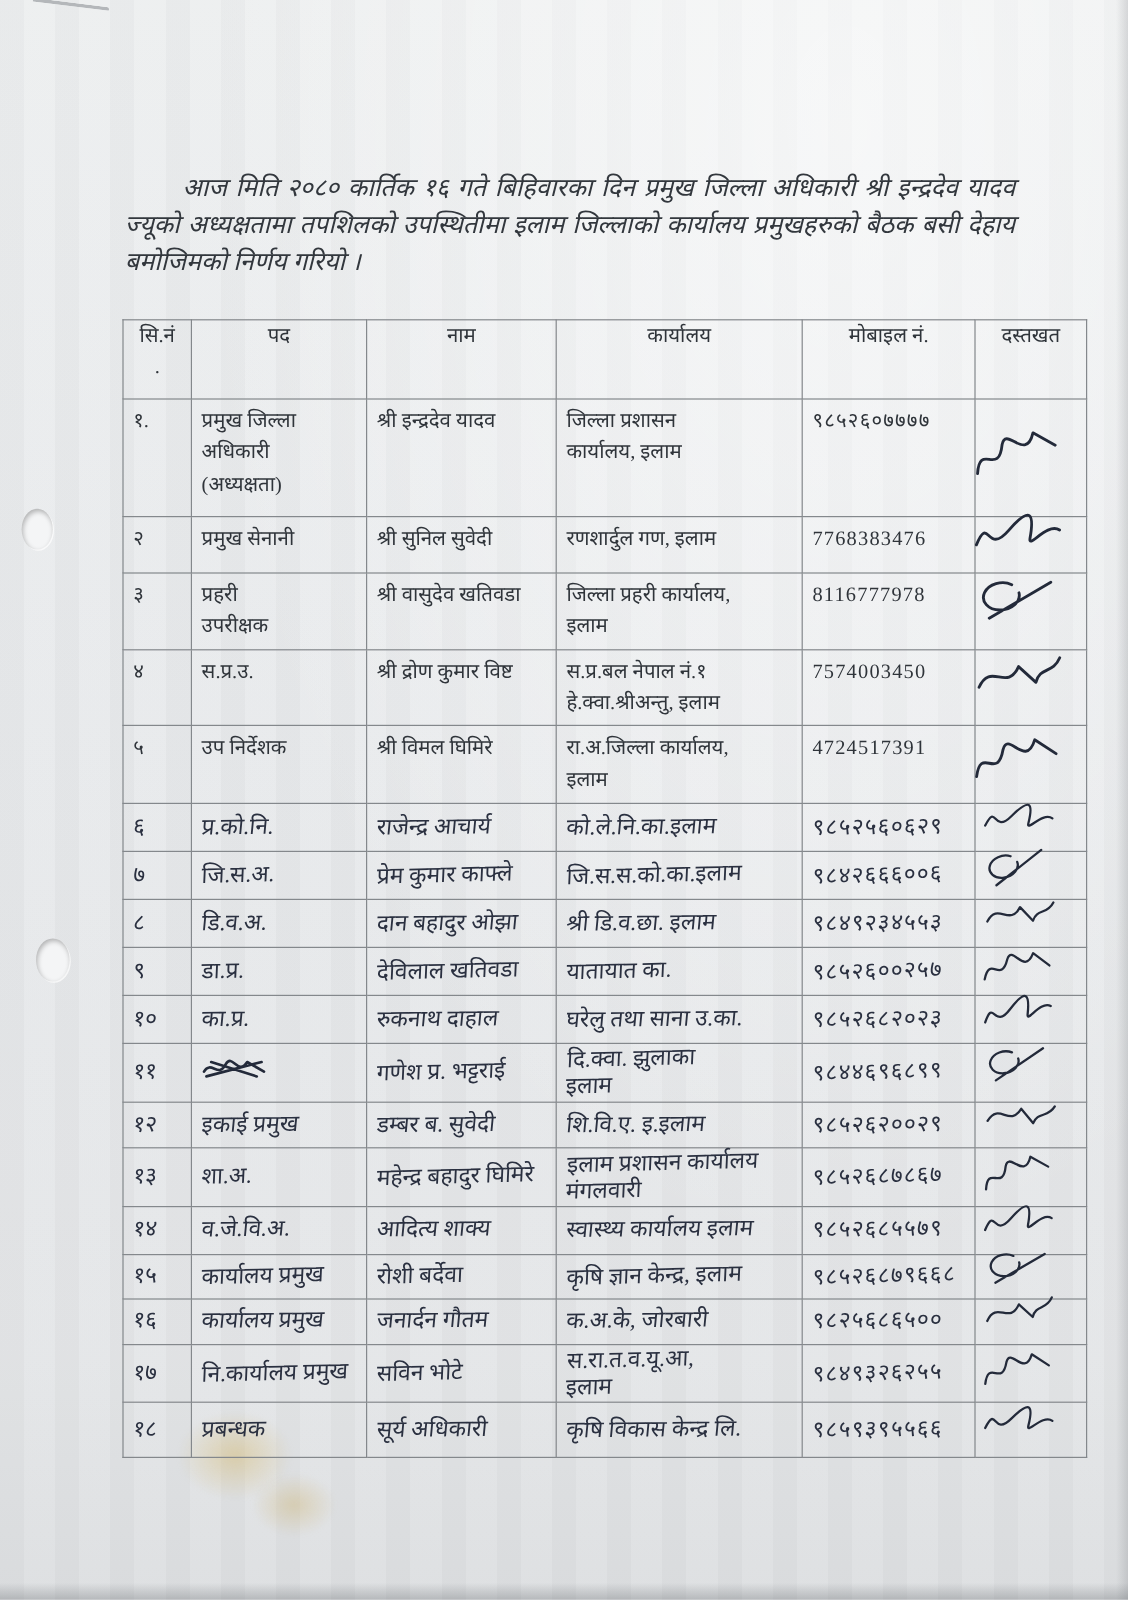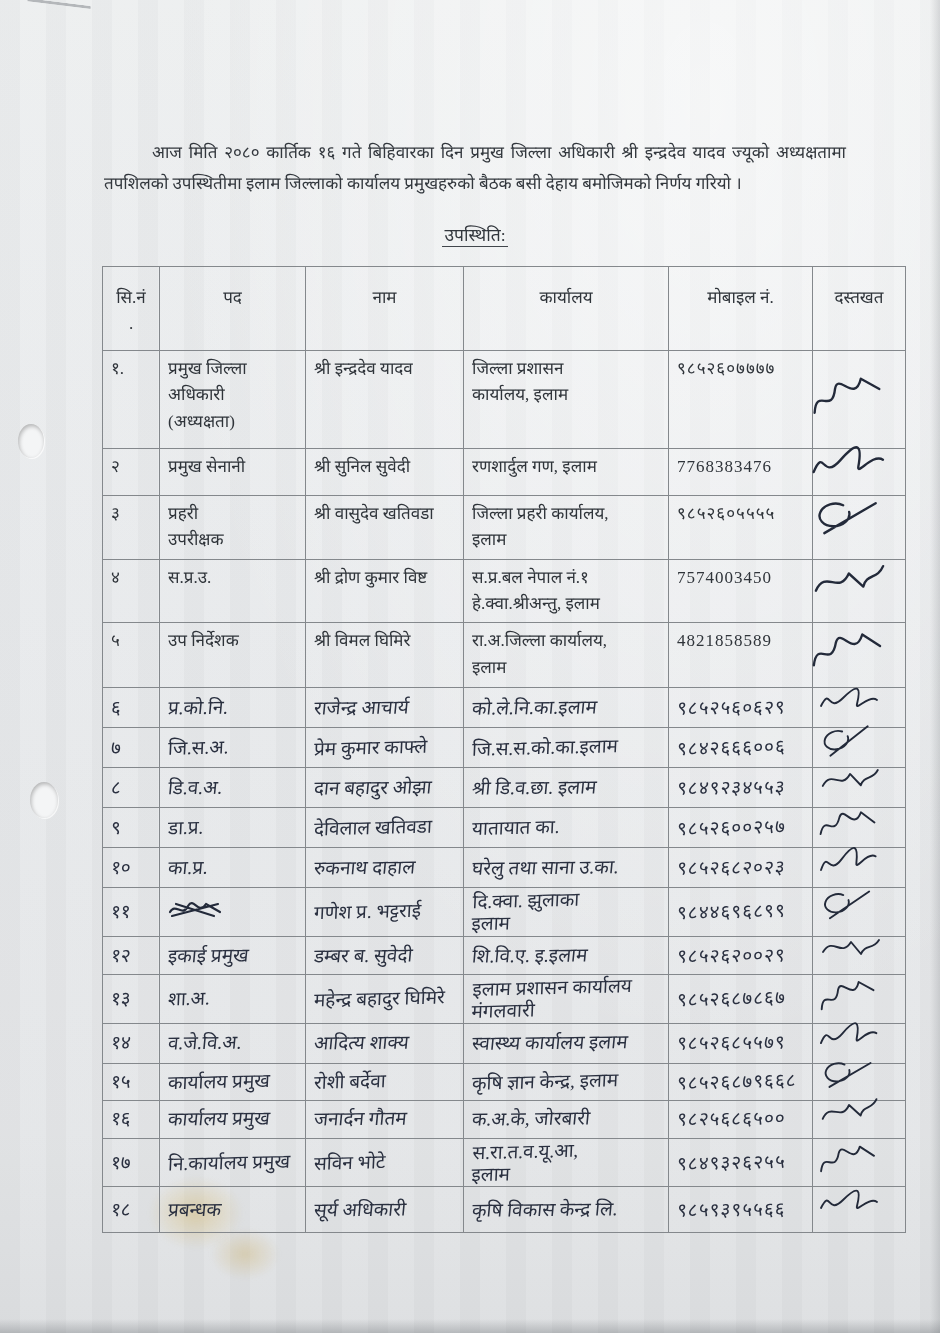--- a/index.html
+++ b/index.html
@@ -25,37 +25,37 @@
     box-shadow:inset 1px 2px 4px rgba(0,0,0,.28), 1px 1px 0 rgba(255,255,255,.7);}
   .hole.h1{left:18px;top:424px;width:26px;height:34px;}
   .hole.h2{left:30px;top:782px;width:28px;height:36px;}
   .stain{position:absolute;filter:blur(2px);}
   .stain.s1{left:148px;top:1176px;width:96px;height:74px;
     background:radial-gradient(ellipse,rgba(212,186,116,.50),transparent 70%);}
   .stain.s2{left:210px;top:1228px;width:70px;height:52px;
     background:radial-gradient(ellipse,rgba(205,178,110,.40),transparent 70%);}
 
   .intro{position:absolute;left:104px;top:120px;width:742px;
-    font-size:17px;line-height:31px;color:#32373d;
-    text-align:justify;text-indent:48px;}
+    font-size:21px;line-height:31px;color:#32373d;
+    text-align:justify;text-indent:48px;font-style:italic;}
   .doc-title{position:absolute;left:104px;top:222px;width:742px;
     text-align:center;font-size:17.5px;color:#32373d;}
   .doc-title span{border-bottom:1.5px solid #41464c;padding:0 2px 1px;}
 
   table.att{position:absolute;left:102px;top:266px;width:803px;
     border-collapse:collapse;table-layout:fixed;}
   table.att th, table.att td{
     border:1.2px solid #84888c;
     padding:5px 8px;vertical-align:top;
     font-size:17px;color:#2f343a;
     white-space:pre-line;line-height:1.55;
     overflow:visible;
   }
   table.att th{height:60px;font-weight:normal;text-align:center;
-    vertical-align:top;padding-top:18px;}
+    vertical-align:top;padding-top:0;}
   td.c-sn{text-align:left;padding-left:10px;}
   td.c-mobile{letter-spacing:1px;}
   td.c-sig{position:relative;padding:2px;}
   .sig-svg{position:absolute;left:4px;top:50%;overflow:visible;}
 
   tr.hw td{font-size:19px;color:#2a3040;line-height:1.15;
     vertical-align:middle;padding-top:2px;padding-bottom:2px;}
   tr.hw .cellval{display:inline-block;transform:rotate(-1.4deg) skewX(-4deg);}
   tr.hw:nth-child(even) .cellval{transform:rotate(-0.6deg) skewX(-6deg);}
   tr.typed .cellval{display:inline;}
@@ -67,23 +67,20 @@
 <body>
 
 <div class="sheet">
   <div class="tear"></div>
   <div class="hole h1"></div>
   <div class="hole h2"></div>
   <div class="stain s1"></div>
   <div class="stain s2"></div>
 
   <p class="intro">आज मिति २०८० कार्तिक १६ गते बिहिवारका दिन प्रमुख जिल्ला अधिकारी श्री इन्द्रदेव यादव ज्यूको अध्यक्षतामा तपशिलको उपस्थितीमा इलाम जिल्लाको कार्यालय प्रमुखहरुको बैठक बसी देहाय बमोजिमको निर्णय गरियो ।</p>
-  <div class="doc-title">
-    <span>उपस्थिति:</span>
-  </div>
 
   <table class="att">
     <colgroup>
       <col style="width:57px">
         <col style="width:146px">
         <col style="width:158px">
       <col style="width:205px">
         <col style="width:144px">
         <col style="width:93px">
     </colgroup>
@@ -122,21 +119,21 @@
               <path class="ink" stroke-width="1.9" d="M4 8 C14 -12, 10 16, 26 0 S44 -10, 40 6 C38 14, 52 -4, 60 2"></path>
             </svg></td>
         </tr>
         <tr class="typed" style="height: 62px;">
           <td class="c-sn"><span class="cellval">३</span></td>
           <td class="c-position"><span class="cellval">प्रहरी
 उपरीक्षक</span></td>
           <td class="c-name"><span class="cellval">श्री वासुदेव खतिवडा</span></td>
           <td class="c-office"><span class="cellval">जिल्ला प्रहरी कार्यालय,
 इलाम</span></td>
-          <td class="c-mobile"><span class="cellval">९८५२६०५५५५</span></td>
+          <td class="c-mobile"><span class="cellval">8116777978</span></td>
           <td class="c-sig"><svg class="sig-svg" width="66" height="30" viewBox="0 0 66 20" style="transform:translateY(-50%) rotate(-8deg) scale(1.25)">
               <path class="ink" stroke-width="1.9" d="M34 -2 a12 9 0 1 1 -4 -6 M12 12 L56 -6"></path>
             </svg></td>
         </tr>
         <tr class="typed" style="height: 63px;">
           <td class="c-sn"><span class="cellval">४</span></td>
           <td class="c-position"><span class="cellval">स.प्र.उ.</span></td>
           <td class="c-name"><span class="cellval">श्री द्रोण कुमार विष्ट</span></td>
           <td class="c-office"><span class="cellval">स.प्र.बल नेपाल नं.१
 हे.क्वा.श्रीअन्तु,  इलाम</span></td>
@@ -144,21 +141,21 @@
           <td class="c-sig"><svg class="sig-svg" width="66" height="30" viewBox="0 0 66 20" style="transform:translateY(-50%) rotate(-8deg) scale(1.25)">
               <path class="ink" stroke-width="1.9" d="M6 6 C16 -10, 24 12, 34 -4 L44 8 C48 -2, 56 4, 62 -6"></path>
             </svg></td>
         </tr>
         <tr class="typed" style="height: 65px;">
           <td class="c-sn"><span class="cellval">५</span></td>
           <td class="c-position"><span class="cellval">उप निर्देशक</span></td>
           <td class="c-name"><span class="cellval">श्री विमल घिमिरे</span></td>
           <td class="c-office"><span class="cellval">रा.अ.जिल्ला कार्यालय,
 इलाम</span></td>
-          <td class="c-mobile"><span class="cellval">4821858589</span></td>
+          <td class="c-mobile"><span class="cellval">4724517391</span></td>
           <td class="c-sig"><svg class="sig-svg" width="66" height="30" viewBox="0 0 66 20" style="transform:translateY(-50%) rotate(-12deg) scale(1.25)">
               <path class="ink" stroke-width="1.9" d="M3 12 C10 -8, 16 18, 24 -2 C30 -14, 36 14, 46 -4 L58 8"></path>
             </svg></td>
         </tr>
         <tr class="hw" style="height: 40px;">
           <td class="c-sn"><span class="cellval">६</span></td>
           <td class="c-position"><span class="cellval">प्र.को.नि.</span></td>
           <td class="c-name"><span class="cellval">राजेन्द्र आचार्य</span></td>
           <td class="c-office"><span class="cellval">को.ले.नि.का.इलाम</span></td>
           <td class="c-mobile"><span class="cellval">९८५२५६०६२९</span></td>

